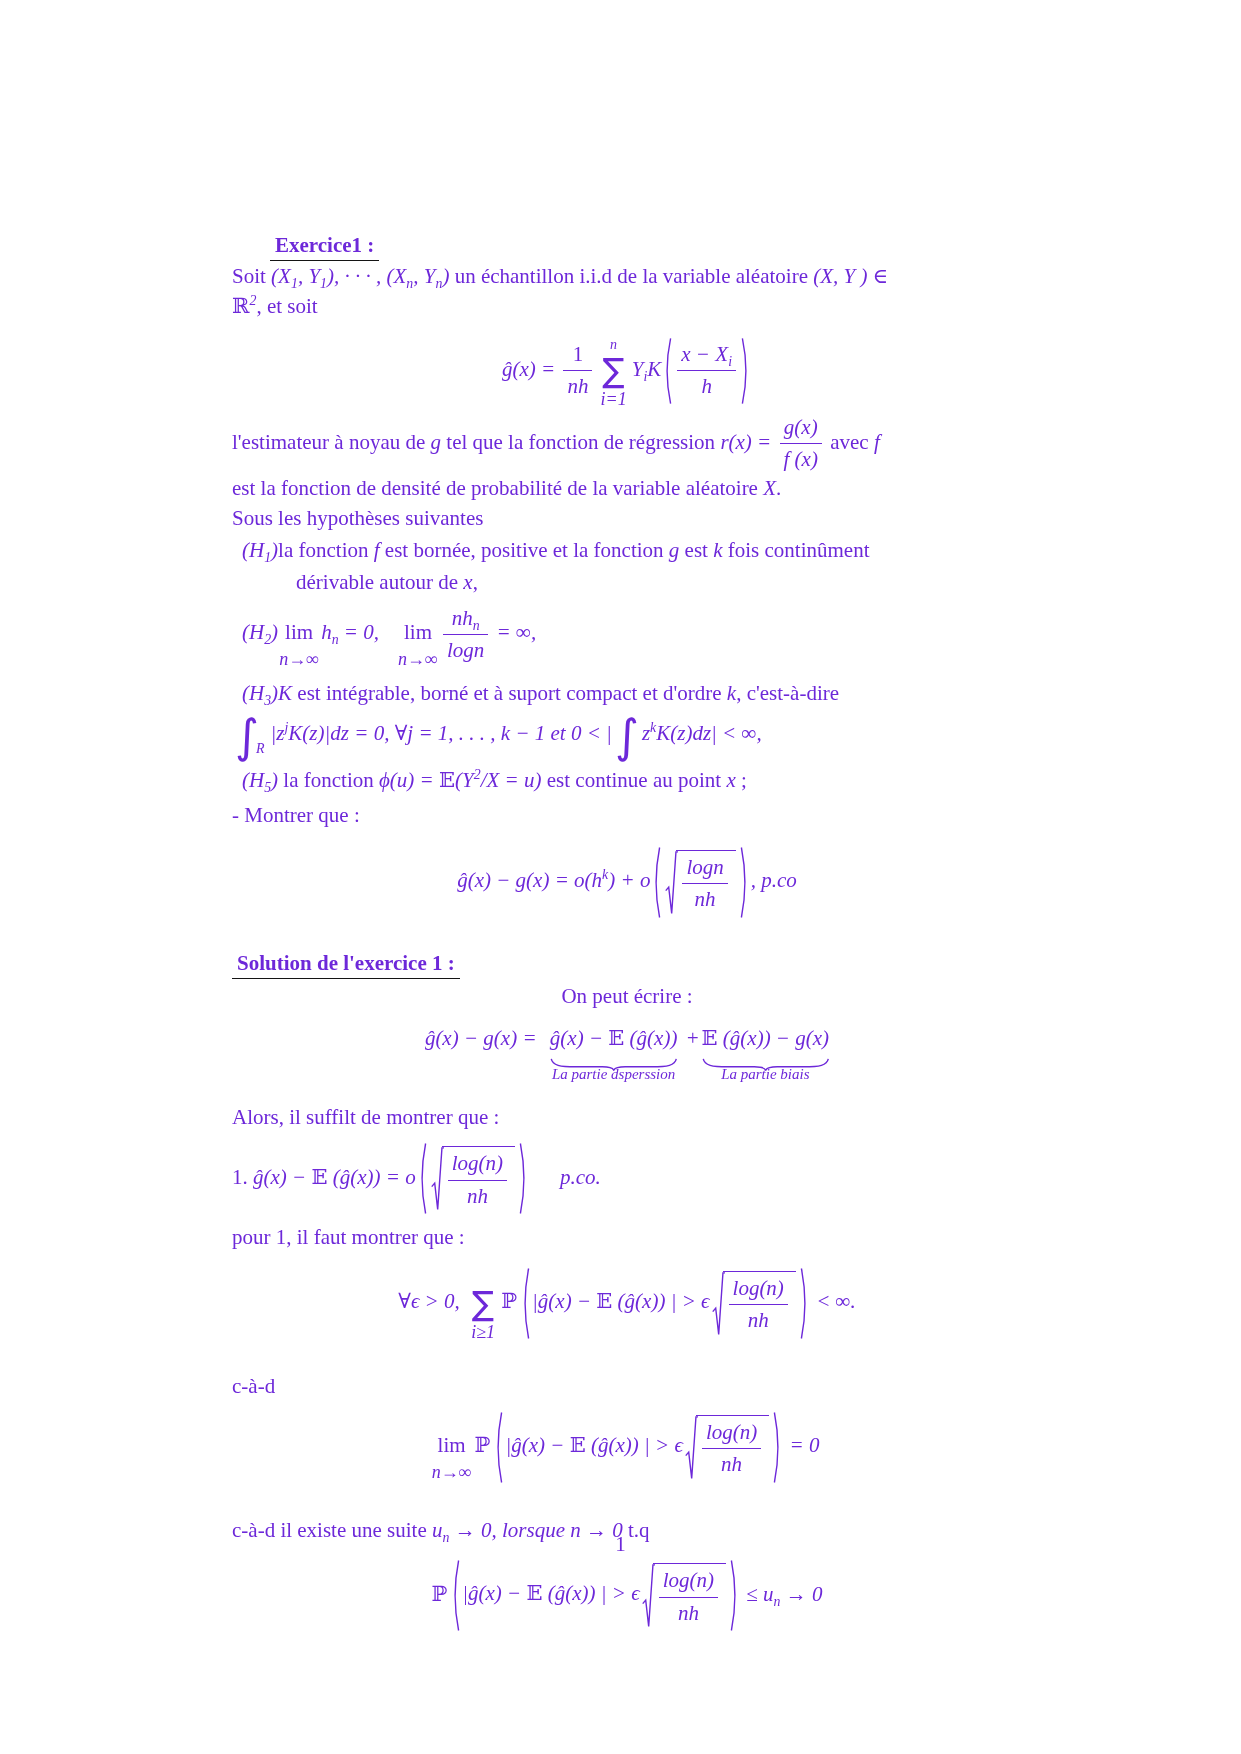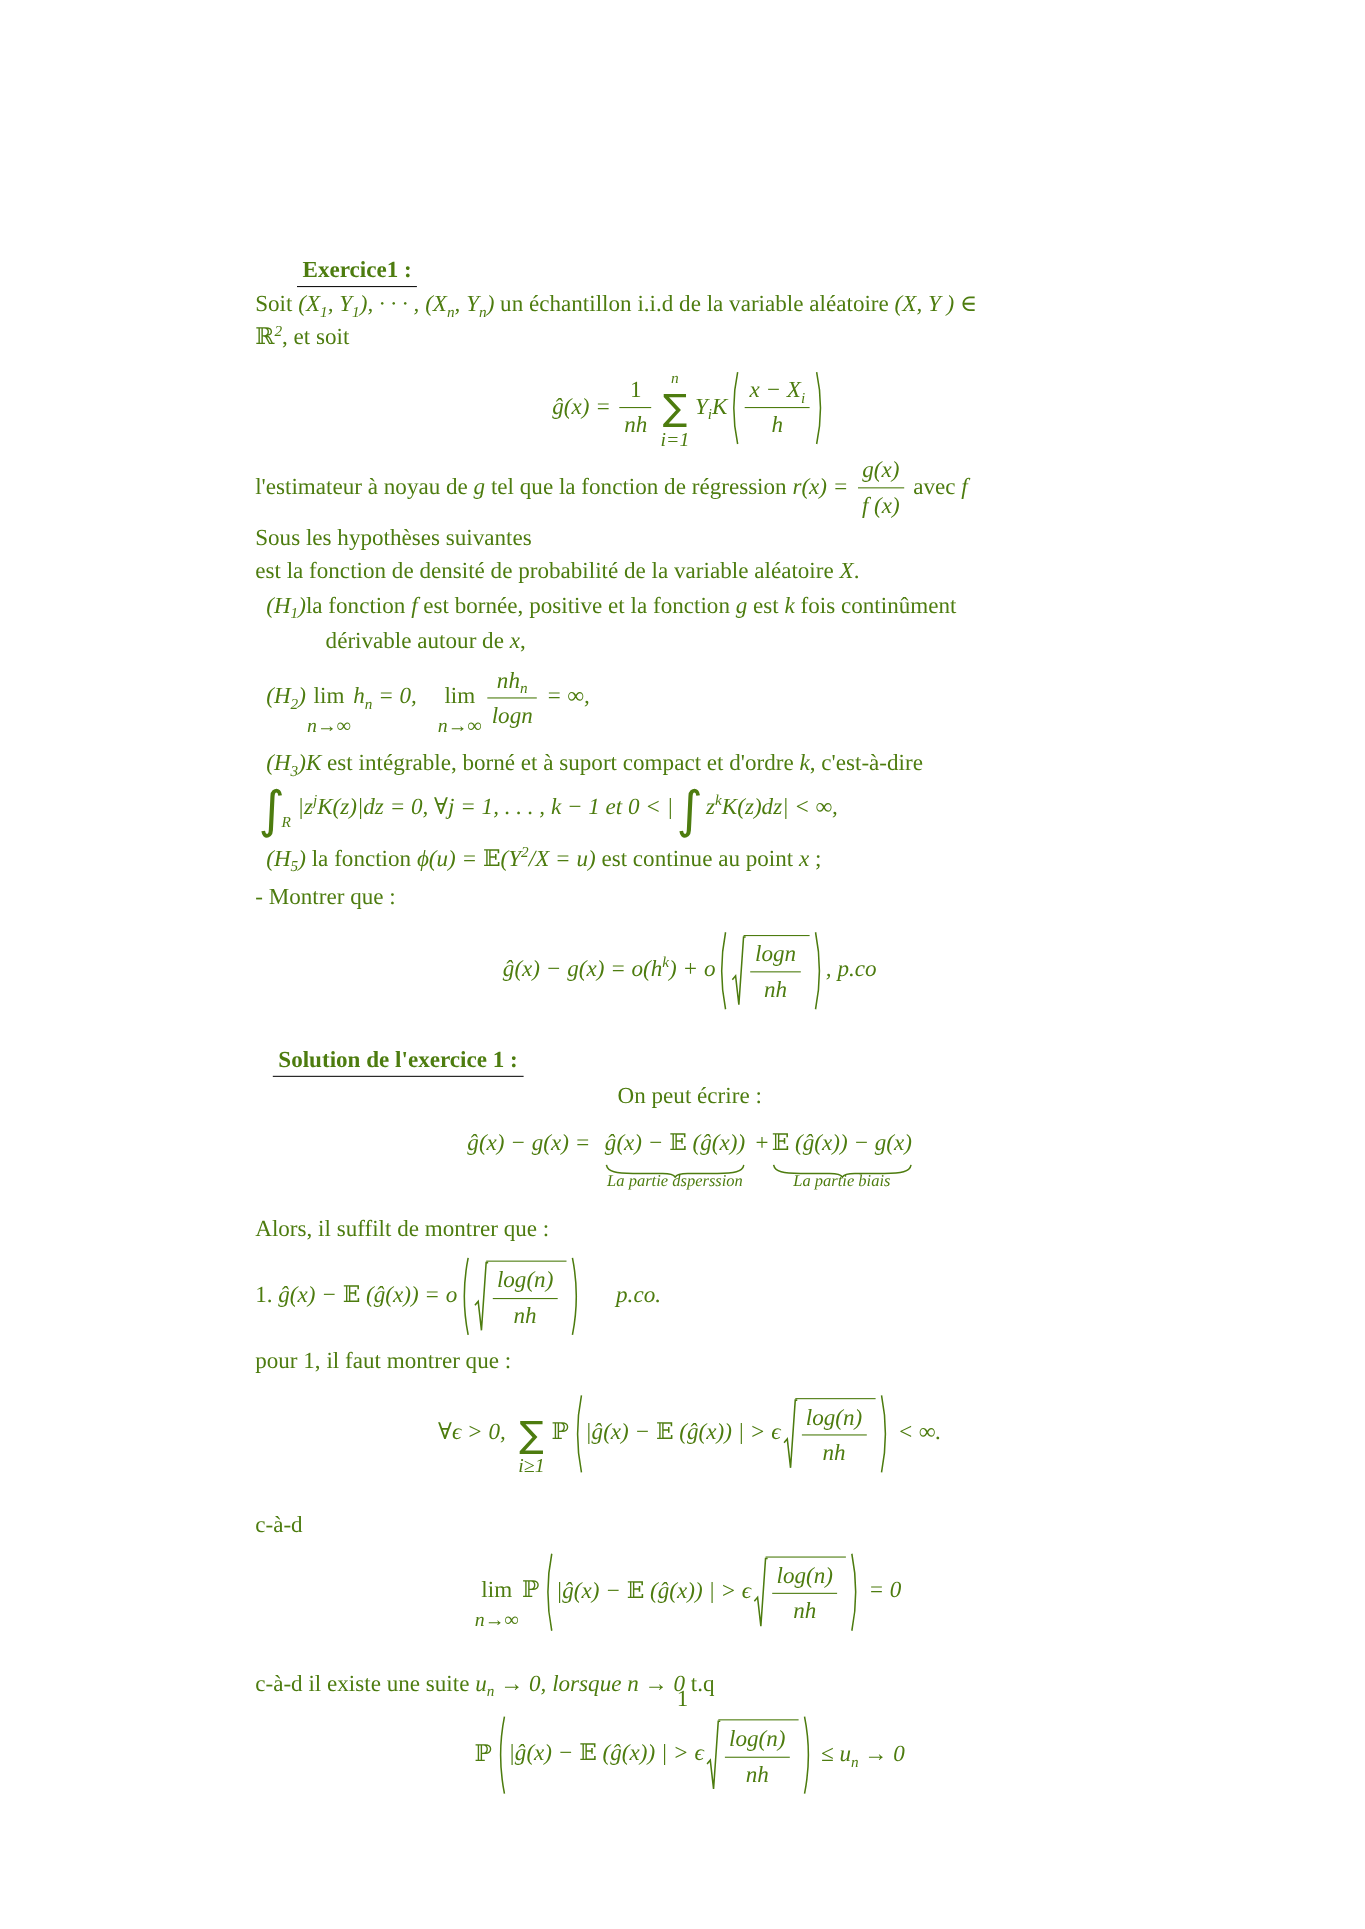--- a/index.html
+++ b/index.html
@@ -1,23 +1,23 @@
 <!DOCTYPE html>
 <html><head>
 <meta charset="utf-8">
 <style>
   html,body{margin:0;padding:0;background:#e9e9e9;}
   .page{position:relative;width:1241px;height:1754px;background:#ffffff;margin:0 auto;
-        font-family:"Liberation Serif","DejaVu Serif",serif;color:#4d7c0f;overflow:hidden;}
+        font-family:"Liberation Serif","DejaVu Serif",serif;color:#6d28d9;overflow:hidden;}
   .content{position:absolute;left:232px;top:232px;width:790px;font-size:21px;line-height:1.3;}
   .line{white-space:nowrap;}
   .block{margin:2px 0;}
   .title-line{margin:0 0 2px 38px;}
   .underlined{display:inline-block;font-weight:bold;border-bottom:1.7px solid #141414;padding:0 5px 1px;}
-  .sol-title{margin:30px 0 4px 16px;}
+  .sol-title{margin:30px 0 4px 0;}
   .disp{text-align:center;}
   .hyp{margin:5px 0 5px 10px;}
   .hyp-cont{margin-left:64px;}
   .indent-disp{margin-left:58px;}
   .item{margin-left:44px;}
 
   
   .mrow{white-space:nowrap;}
   .mr{font-style:normal;}
   .mi{font-style:italic;}
@@ -87,22 +87,22 @@
             </svg>
             <span class="pc">
               <span class="mrow"><span class="mfrac"><span class="fnum"><span class="mrow"><span class="mi">x − X</span><sub class="msmall">i</sub></span></span><span class="fden"><span class="mrow"><span class="mi">h</span></span></span></span></span>
             </span>
             <svg viewBox="0 0 10 30" preserveAspectRatio="none" width="10" height="70">
               <path d="M1.4,1 Q8.4,15 1.4,29" fill="none" stroke="currentColor" stroke-width="1.4" vector-effect="non-scaling-stroke"></path>
             </svg>
           </span></span></div>
 
     <div class="block line"><span class="mrow"><span class="mr">l'estimateur à noyau de </span><span class="mi">g</span><span class="mr"> tel que la fonction de régression </span><span class="mi">r(x) = </span><span class="mfrac"><span class="fnum"><span class="mrow"><span class="mi">g(x)</span></span></span><span class="fden"><span class="mrow"><span class="mi">f (x)</span></span></span></span><span class="mr"> avec </span><span class="mi">f</span></span></div>
+    <div class="block line"><span class="mrow"><span class="mr">est la fonction de densité de probabilité de la variable aléatoire </span><span class="mi">X</span><span class="mr">.</span></span></div>
     <div class="block line">Sous les hypothèses suivantes</div>
-    <div class="block line"><span class="mrow"><span class="mr">est la fonction de densité de probabilité de la variable aléatoire </span><span class="mi">X</span><span class="mr">.</span></span></div>
 
     <div class="block line hyp"><span class="mrow"><span class="mi">(H</span><sub class="msmall">1</sub><span class="mi">)</span><span class="mr">la fonction </span><span class="mi">f</span><span class="mr"> est bornée, positive et la fonction </span><span class="mi">g</span><span class="mr"> est </span><span class="mi">k</span><span class="mr"> fois continûment</span></span></div>
     <div class="block line hyp hyp-cont"><span class="mrow"><span class="mr">dérivable autour de </span><span class="mi">x</span><span class="mr">,</span></span></div>
 
     <div class="block line sp-h2"><span class="mrow"><span class="mi">(H</span><sub class="msmall">2</sub><span class="mi">)</span><span class="msp" style="width: 4px;"></span><span class="mlim"><span class="mr">lim</span><span class="limbot"><span class="mrow"><span class="mi">n→∞</span></span></span></span><span class="msp" style="width: 5px;"></span><span class="mi">h</span><sub class="msmall">n</sub><span class="mi"> = 0,</span><span class="msp" style="width: 22px;"></span><span class="mlim"><span class="mr">lim</span><span class="limbot"><span class="mrow"><span class="mi">n→∞</span></span></span></span><span class="msp" style="width: 5px;"></span><span class="mfrac"><span class="fnum"><span class="mrow"><span class="mi">nh</span><sub class="msmall">n</sub></span></span><span class="fden"><span class="mrow"><span class="mi">logn</span></span></span></span><span class="mi"> = ∞,</span></span></div>
 
     <div class="block line hyp"><span class="mrow"><span class="mi">(H</span><sub class="msmall">3</sub><span class="mi">)K</span><span class="mr"> est intégrable, borné et à suport compact et d'ordre </span><span class="mi">k</span><span class="mr">, c'est-à-dire</span></span></div>
     <div class="block line indent-disp sp-h3b"><span class="mrow"><span class="mint">
             <span class="bigop">∫</span>
             <span class="intbot"><span class="mrow"><span class="mi">R</span></span></span>

